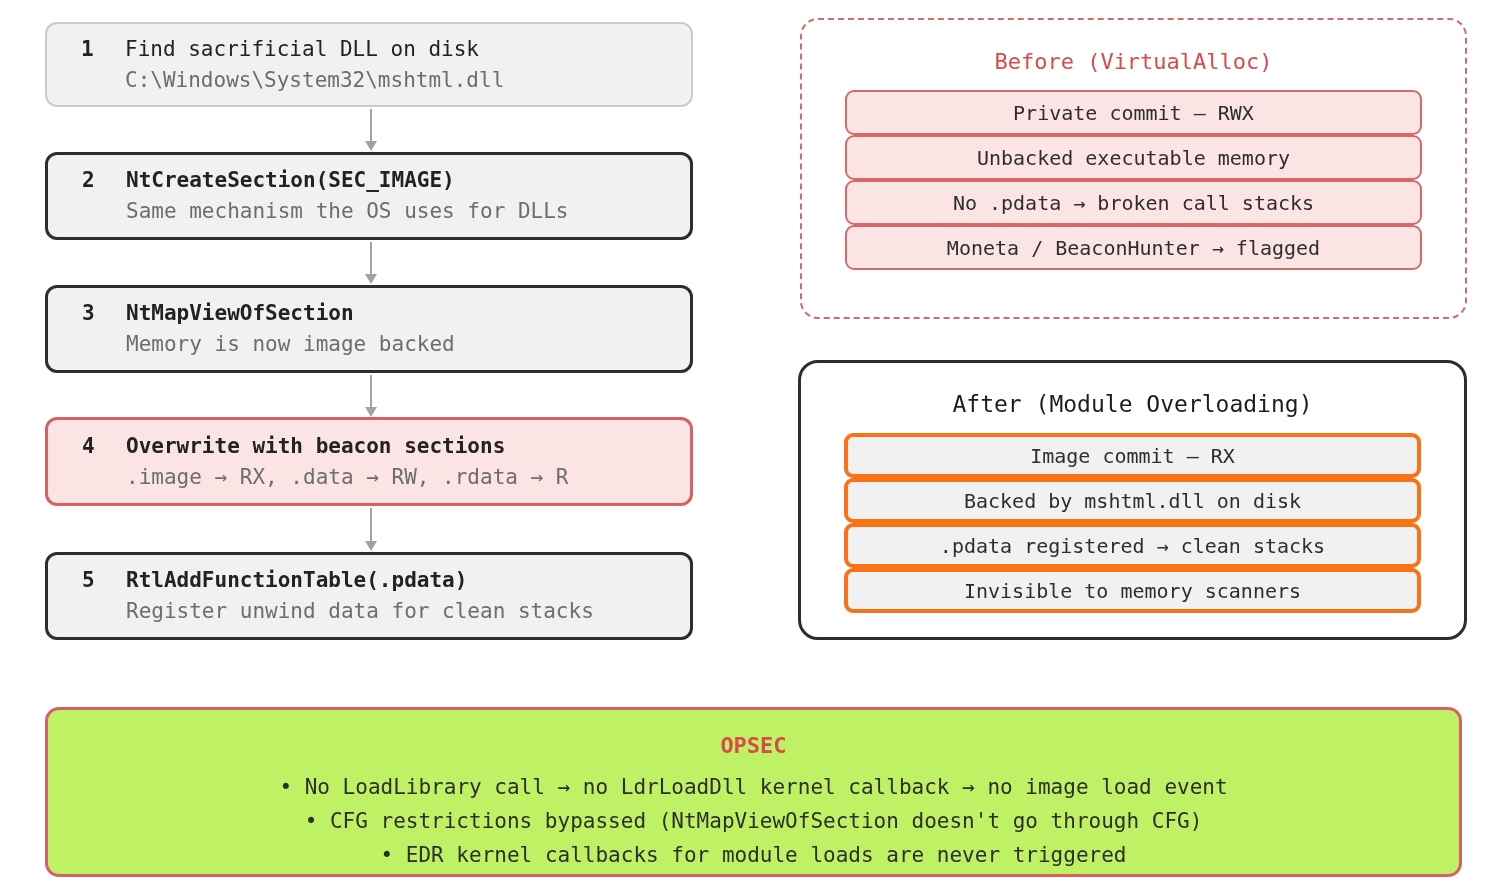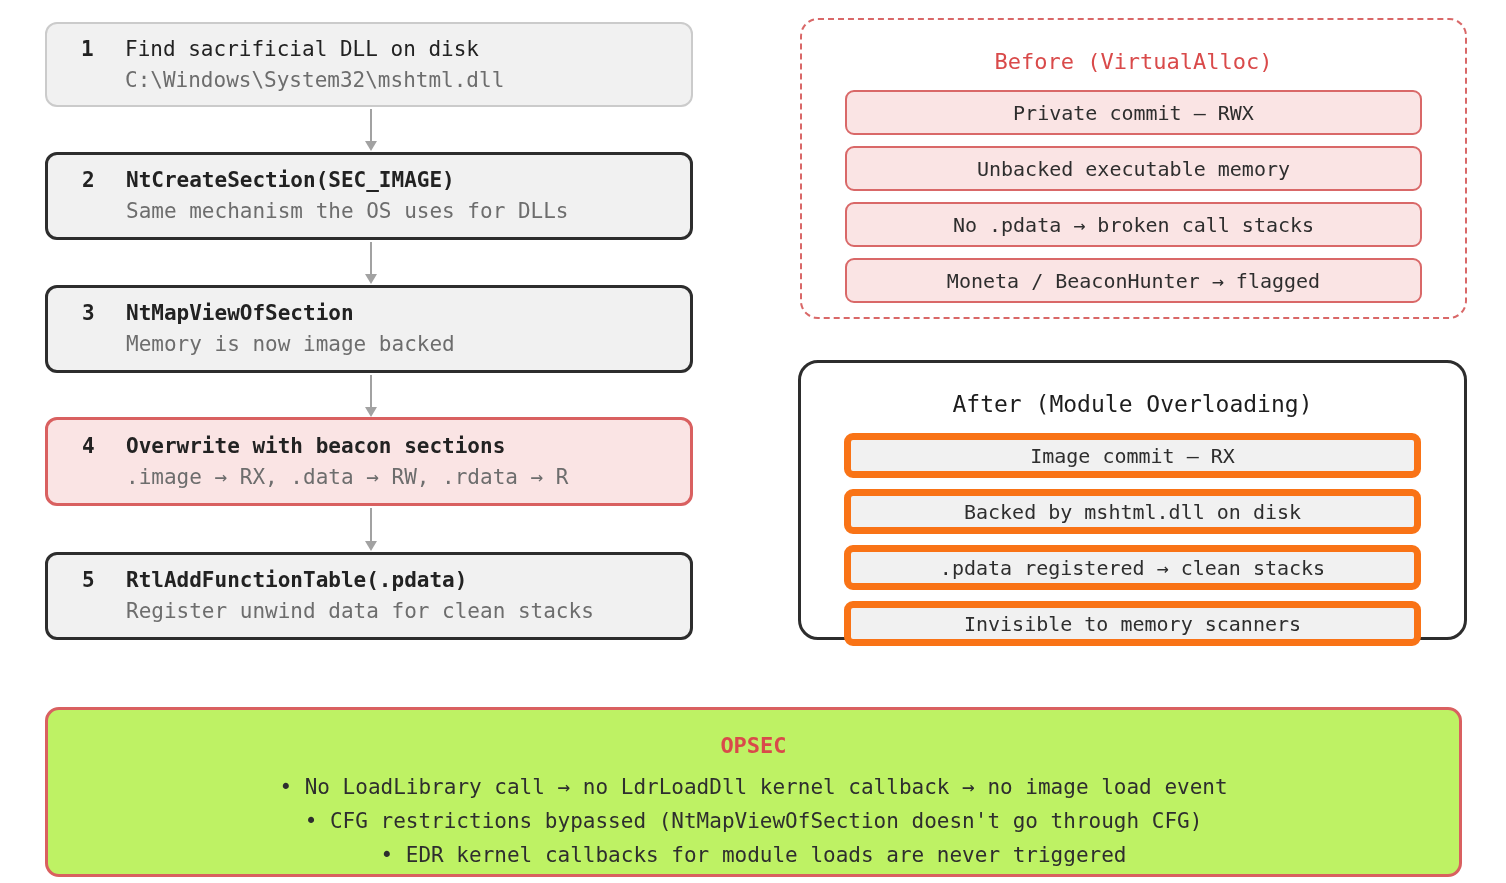--- a/index.html
+++ b/index.html
@@ -33,28 +33,28 @@
     content:"";position:absolute;bottom:-9px;left:-5px;width:0;height:0;
     border-left:6px solid transparent;border-right:6px solid transparent;
     border-top:10px solid #a2a2a2;
   }
 
   
   .panel{position:absolute;box-sizing:border-box;background:#ffffff;}
   .panel-title{
     text-align:center;font-weight:normal;white-space:pre;
   }
-  .rows{display:flex;flex-direction:column;gap:11px;margin:0 43px;}
+  .rows{display:flex;flex-direction:column;margin:0 43px;}
   .row{
     height:45px;box-sizing:border-box;border-radius:9px;
     display:flex;align-items:center;justify-content:center;
     font-size:20px;color:#2e2e2e;white-space:pre;
   }
   .row.pink{background:#fae4e4;border:2px solid #d96868;}
-  .row.gray{background:#f1f1f1;border:7px solid #f97316;}
+  .row.gray{background:#f1f1f1;border:4px solid #f97316;}
 
   #before-panel{
     left:800px;top:18px;width:667px;height:301px;
     border:2px dashed #d96868;border-radius:18px;padding-top:28px;
   }
   #before-panel .panel-title{
     color:#d94a4a;font-size:22px;line-height:28px;margin-bottom:14px;
   }
 
   #after-panel{

